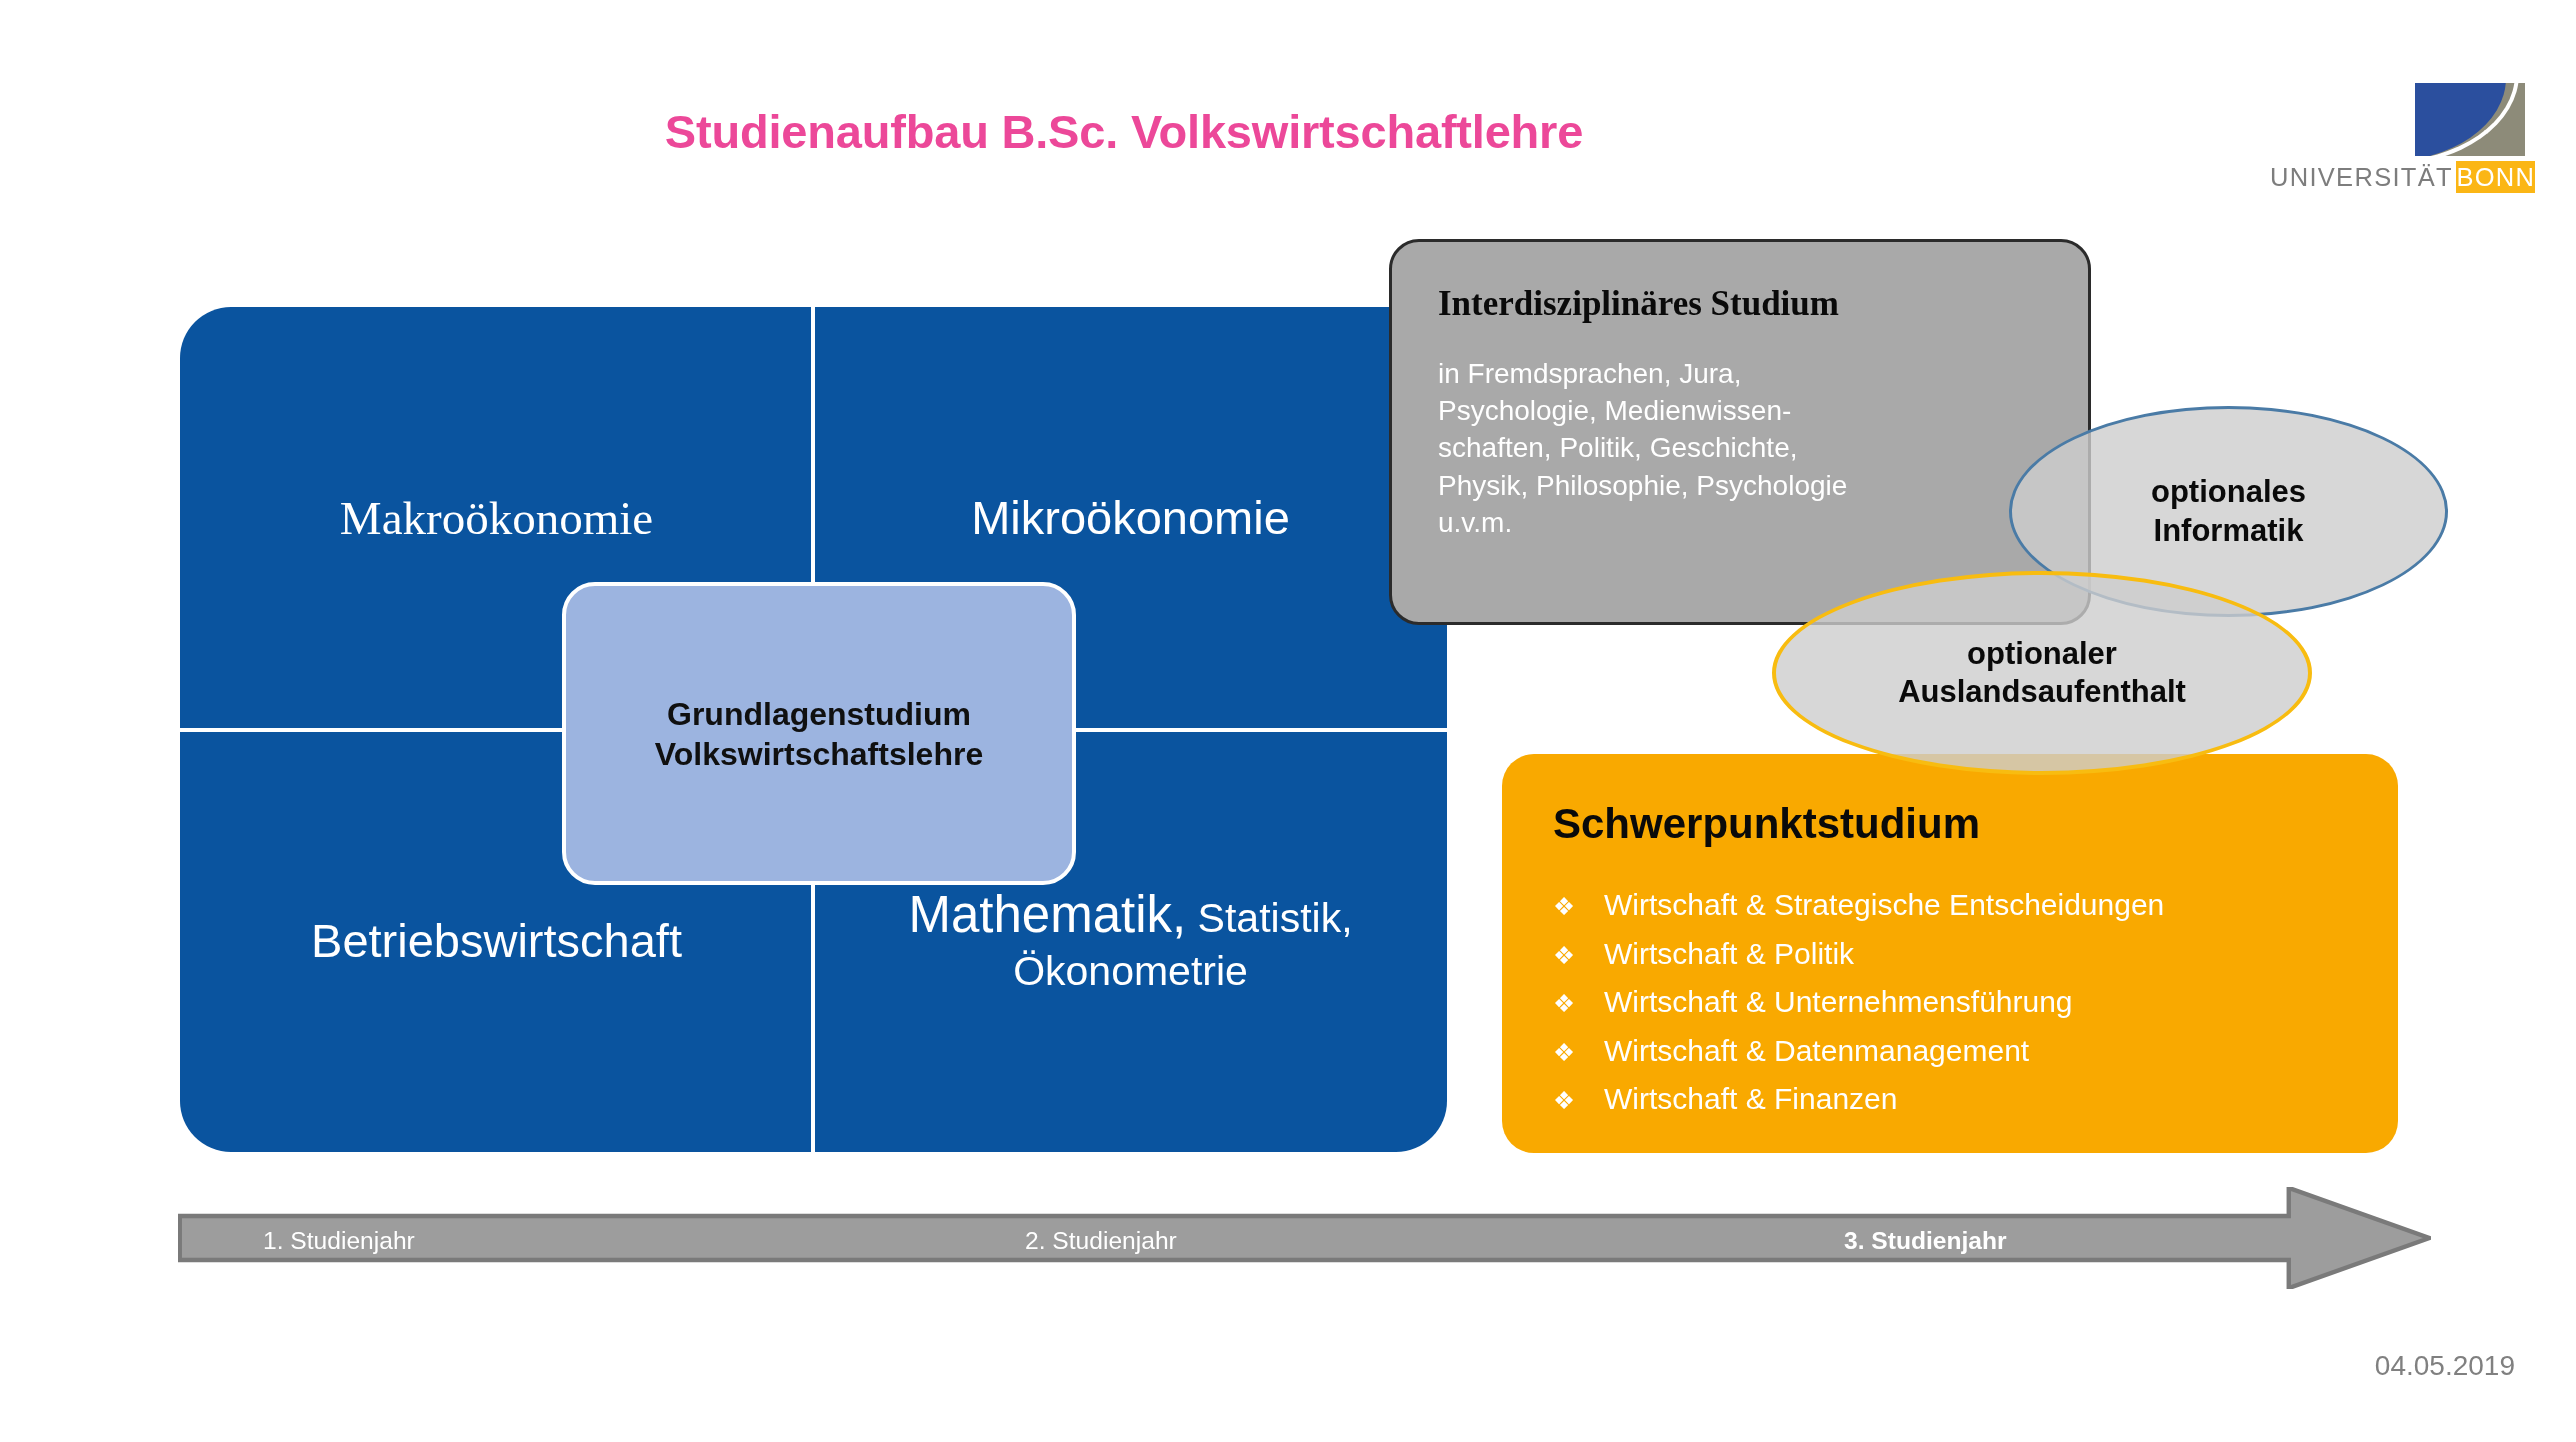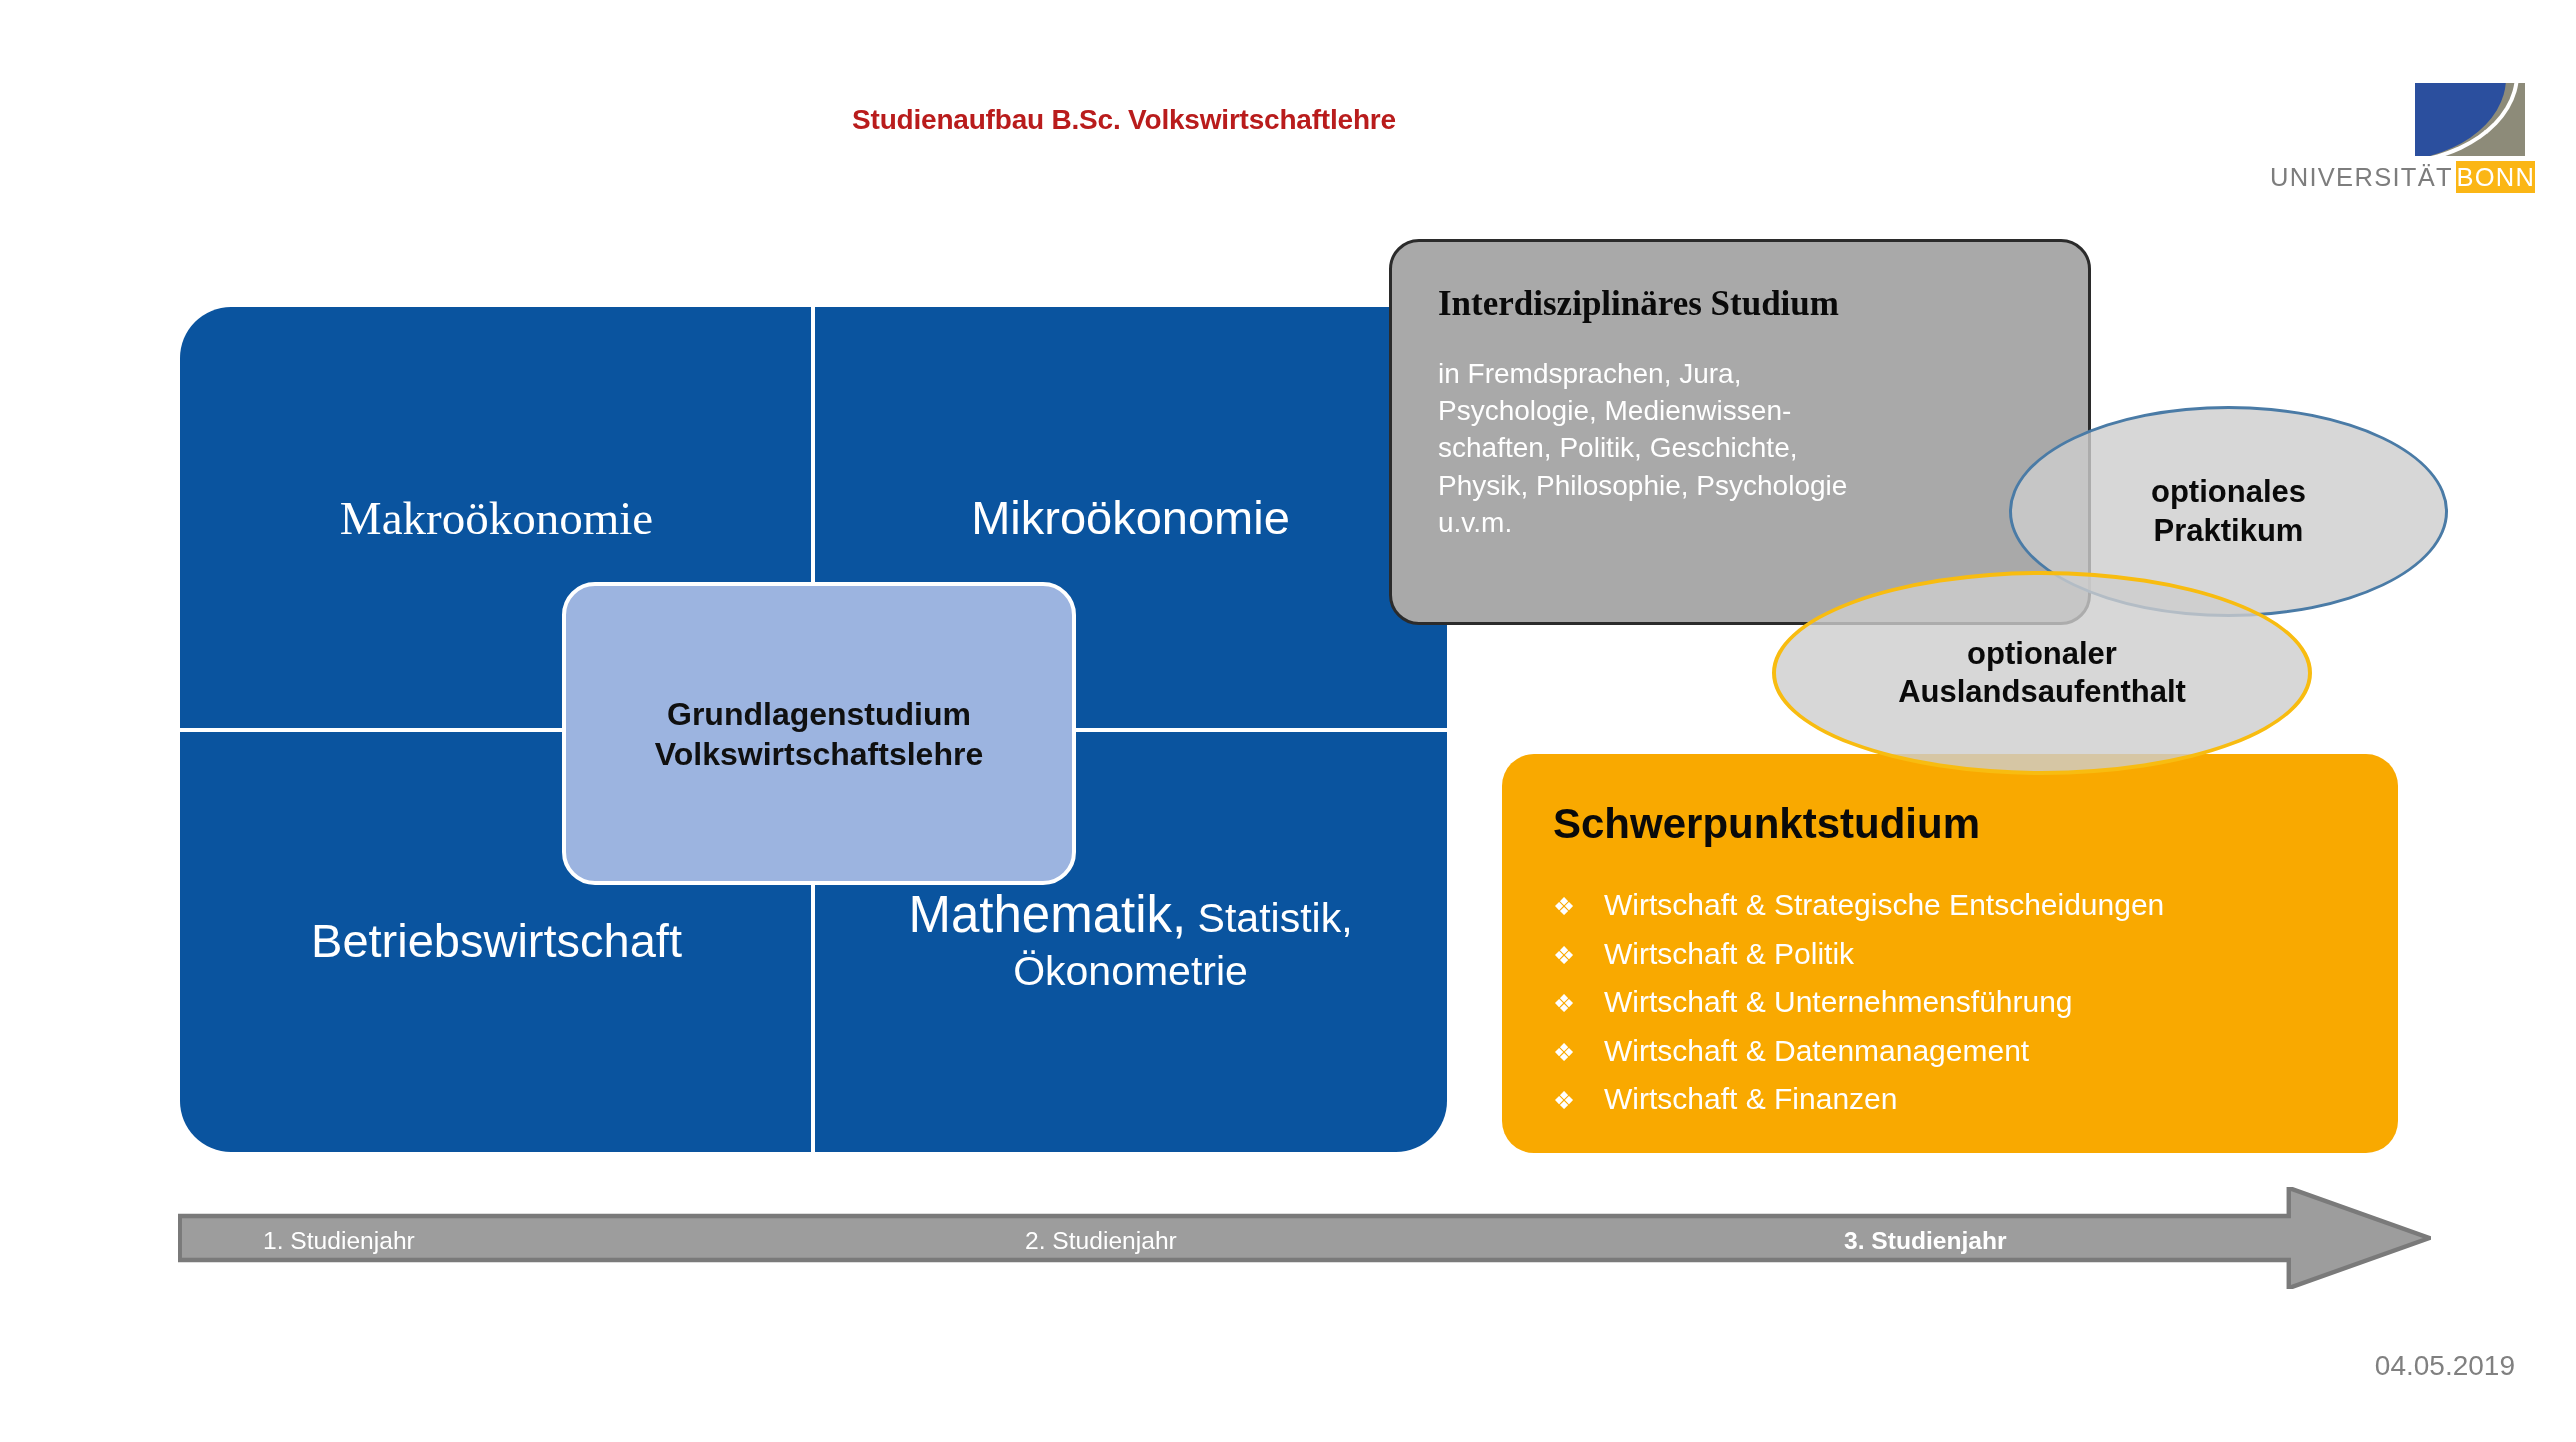--- a/index.html
+++ b/index.html
@@ -16,23 +16,23 @@
     -webkit-font-smoothing: antialiased;
   }
 
   
   .slide-title {
     position: absolute;
     left: 0;
     top: 104px;
     width: 2248px;
     text-align: center;
-    font-size: 28px;
-    font-weight: bold;
-    color: #b91c1c;
+    font-size: 47px;
+    font-weight: bold;
+    color: #ec4899;
     letter-spacing: -0.2px;
   }
 
   
   .logo {
     position: absolute;
     left: 2270px;
     top: 83px;
     width: 255px;
     height: 110px;
@@ -340,21 +340,21 @@
     <div>Psychologie, Medienwissen-</div>
     <div>schaften, Politik, Geschichte,</div>
     <div>Physik, Philosophie, Psychologie</div>
     <div>u.v.m.</div>
   </div>
 </div>
 
 <div class="ellipse ellipse-praktikum">
   <span>
     <span>optionales</span><br>
-    <span>Praktikum</span>
+    <span>Informatik</span>
   </span>
 </div>
 
 <div class="ellipse ellipse-ausland">
   <span>
     <span>optionaler</span><br>
     <span>Auslandsaufenthalt</span>
   </span>
 </div>
 

